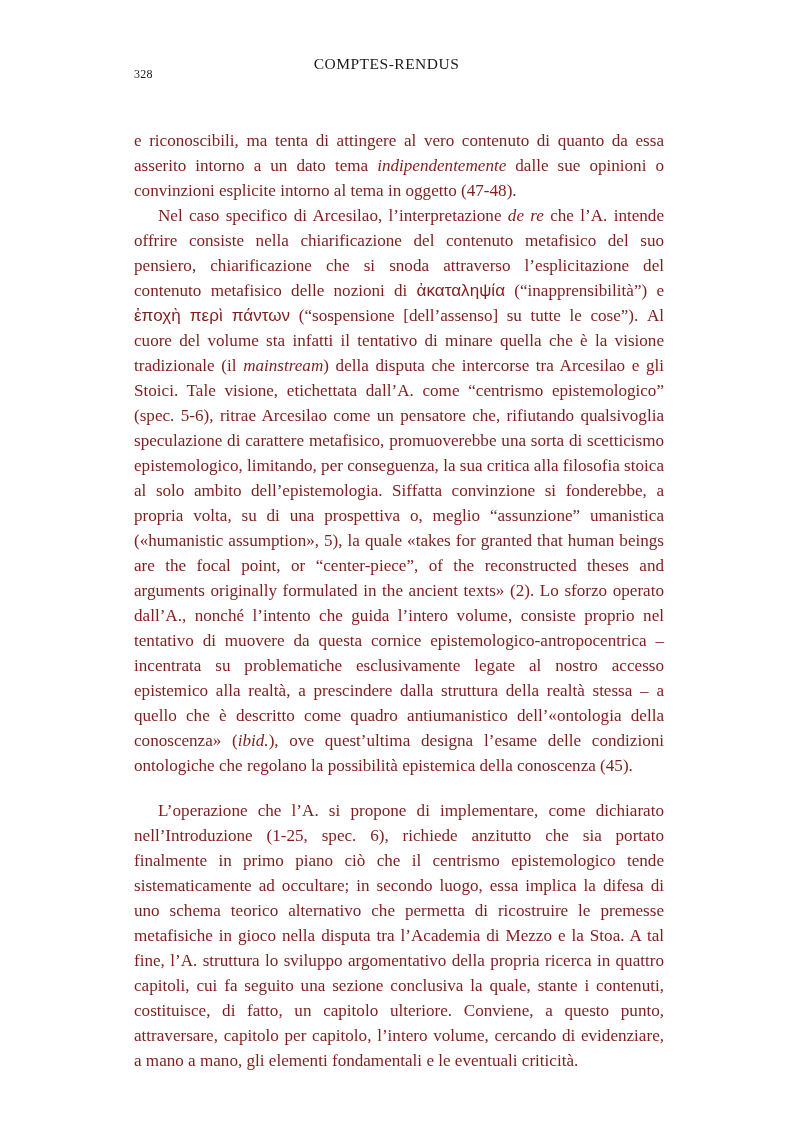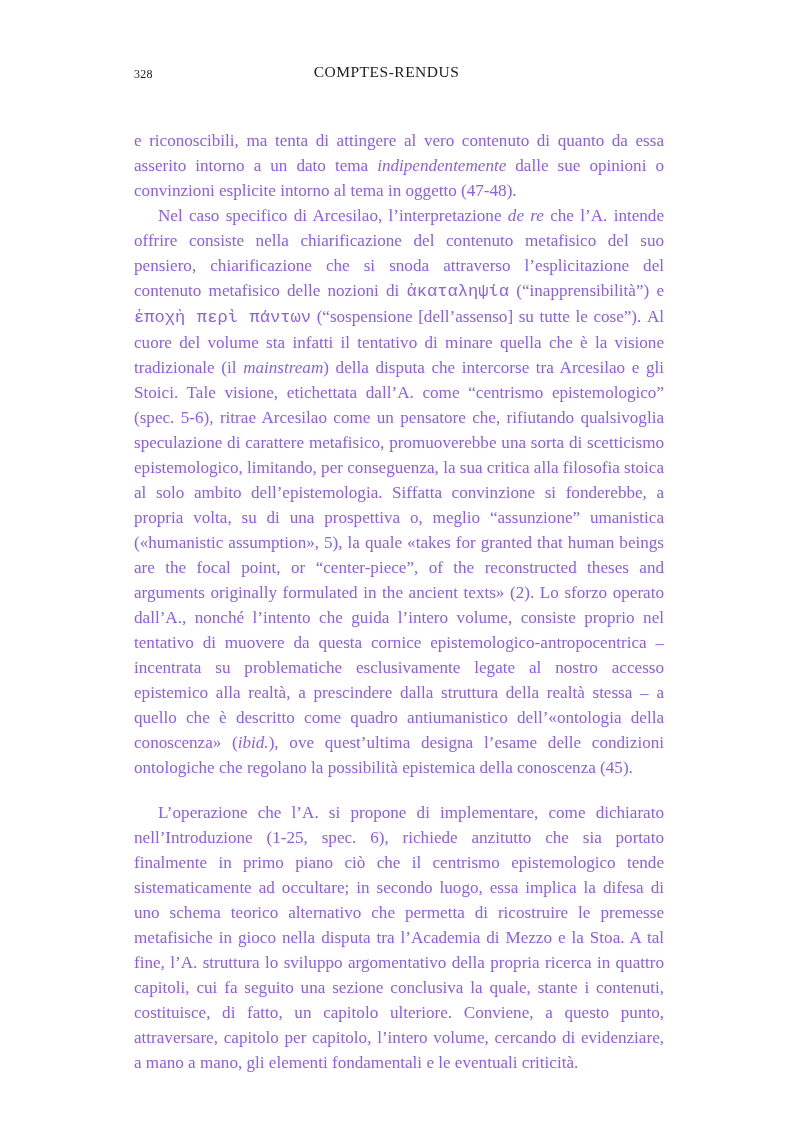--- a/index.html
+++ b/index.html
@@ -32,57 +32,57 @@
     left: 0;
     top: 0;
     font-size: 12px;
     letter-spacing: 0.2px;
     color: #1a1a1a;
     margin-top: 12px;
   }
   .head-title {
     position: absolute;
     left: 0;
-    top: 8px;
+    top: 0;
     width: 505px;
     text-align: center;
     font-size: 15.5px;
     letter-spacing: 0.5px;
     color: #1a1a1a;
   }
   
   .textblock {
     position: absolute;
     left: 134px;
     top: 128px;
     width: 530px;
   }
   p.para {
     margin: 0;
     text-align: justify;
     text-justify: inter-word;
     font-size: 17.1px;
     line-height: 25.0px;
-    color: #8b5cf6;
+    color: #7f1d1d;
     hyphens: manual;
     -webkit-hyphens: manual;
   }
   p.para.indent {
     text-indent: 24px;
   }
   p.para:last-child {
     text-align: justify;
     margin-top: 20px;
   }
   
   i, em {
     font-style: italic;
   }
   .grk {
-    font-family: Liberation Mono, monospace;
+    font-family: Liberation Sans, sans-serif;
   }
 </style>
 </head>
 <body>
 
 <div class="page">
 
   <div class="running-head">
     <span class="folio">328</span>
     <span class="head-title">COMPTES-RENDUS</span>

